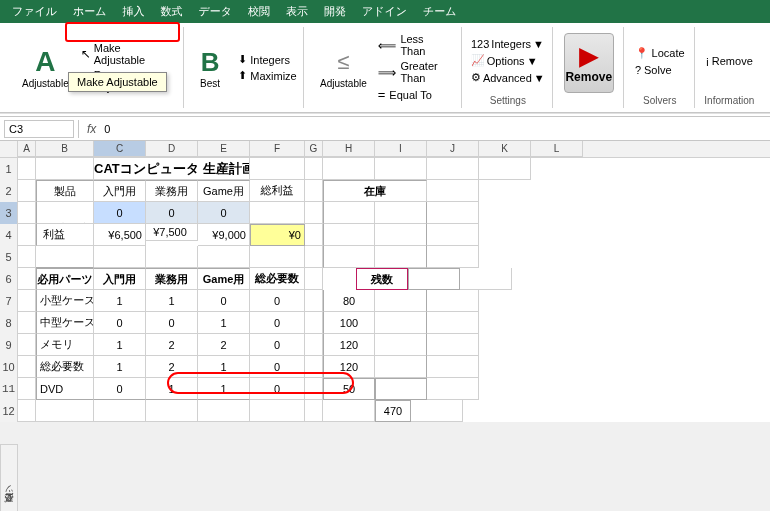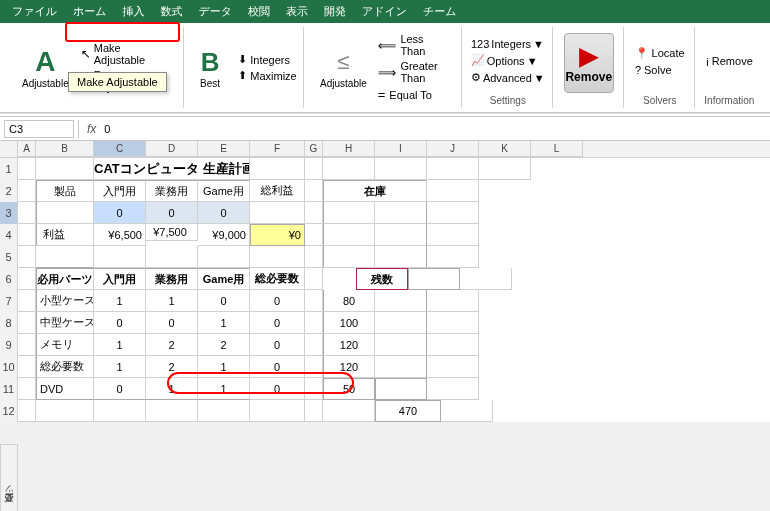--- a/index.html
+++ b/index.html
@@ -470,21 +470,21 @@
     <div class="cell cell-center" style="width:52px; height:22px; border-left: 1px solid #aaa;">
         <span>120</span>
       </div>
     <div class="cell cell-center" style="width:52px; height:22px; border-right: 1px solid #aaa;">
         <span></span>
       </div>
     <div class="cell" style="width:52px; height:22px;"></div>
   </div>
 
   <div class="row">
-    <div class="row-header" style="width:18px; height:22px;">11</div>
+    <div class="row-header" style="width:18px; height:22px;font-family:Liberation Mono, monospace;">11</div>
     <div class="cell" style="width:18px; height:22px;"></div>
     <div class="cell" style="width:58px; height:22px; border-left: 1px solid #aaa; border-bottom: 1px solid #aaa;">
         <span style="padding-left:3px;">DVD</span>
       </div>
     <div class="cell cell-center" style="width:52px; height:22px; border-bottom: 1px solid #aaa;">
         <span>0</span>
       </div>
     <div class="cell cell-center" style="width:52px; height:22px; border-bottom: 1px solid #aaa;">
         <span>1</span>
       </div>
@@ -507,21 +507,21 @@
   <div class="row">
     <div class="row-header" style="width:18px; height:22px;">12</div>
     <div class="cell" style="width:18px; height:22px;"></div>
     <div class="cell" style="width:58px; height:22px;"></div>
     <div class="cell" style="width:52px; height:22px;"></div>
     <div class="cell" style="width:52px; height:22px;"></div>
     <div class="cell" style="width:52px; height:22px;"></div>
     <div class="cell" style="width:55px; height:22px;"></div>
     <div class="cell" style="width:18px; height:22px;"></div>
     <div class="cell" style="width:52px; height:22px;"></div>
-    <div class="cell cell-center" style="width:66px; height:22px; border: 1px solid #aaa;">
+    <div class="cell cell-center" style="width:36px; height:22px; border: 1px solid #aaa;">
         <span>470</span>
       </div>
     <div class="cell" style="width:52px; height:22px;"></div>
   </div>
 
   <div style="position:absolute; top: 303px; left: 0px; width:18px; height:110px; background:#f2f2f2; border: 1px solid #d0d0d0; display:flex; align-items:center; justify-content:center; overflow:hidden;">
     <span style="writing-mode:vertical-lr; transform:rotate(180deg); font-size:9px; color:#444;">必要パーツ</span>
   </div>
 
 </div>

